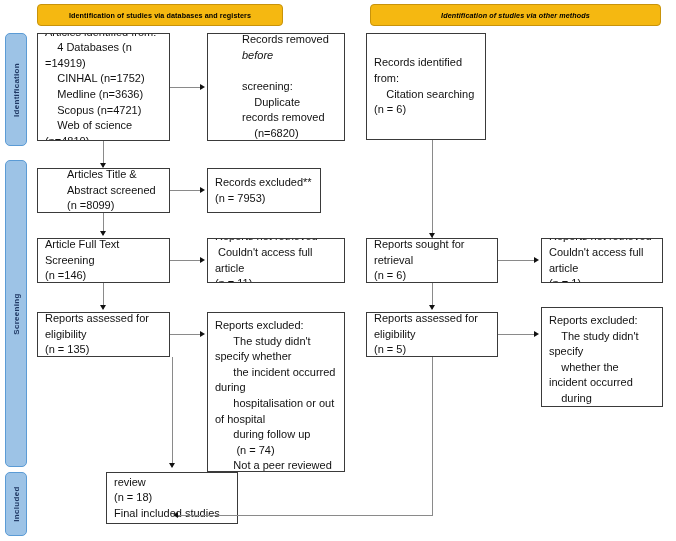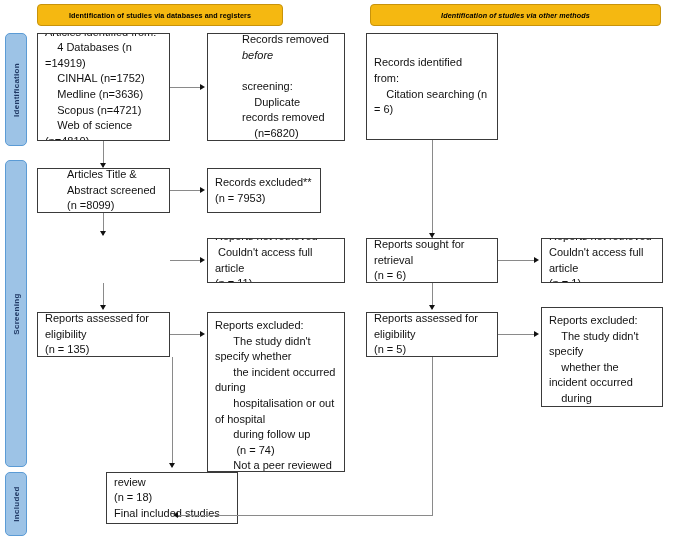--- a/index.html
+++ b/index.html
@@ -126,21 +126,21 @@
     CINHAL (n=1752)
     Medline (n=3636)
     Scopus (n=4721)
     Web of science (n=4810)</div>
 
   <div class="box vcenter" style="left:207px; top:33px; width:138px; height:108px;padding-left:34px;">Records removed <em>before</em>
 screening:
     Duplicate records removed
     (n=6820)</div>
 
-  <div class="box vcenter" style="left:366px; top:33px; width:132px; height:107px;">Records identified from:
+  <div class="box vcenter" style="left:366px; top:33px; width:120px; height:107px;">Records identified from:
     Citation searching (n = 6)</div>
 
   <div class="ln lnh" style="left:170px; top:87px; width:31px;"></div>
   <div class="arrow-r" style="left:200px; top:83.5px;"></div>
 
   <div class="ln lnv" style="left:103px; top:141px; height:26px;"></div>
   <div class="arrow-d" style="left:99.5px; top:163px;"></div>
 
   <div class="ln lnv" style="left:432px; top:140px; height:98px;"></div>
   <div class="arrow-d" style="left:428.5px; top:233px;"></div>
@@ -150,20 +150,22 @@
 
   <div class="box vcenter" style="left:207px; top:168px; width:114px; height:45px;">Records excluded**
 (n = 7953)</div>
 
   <div class="ln lnh" style="left:170px; top:190px; width:31px;"></div>
   <div class="arrow-r" style="left:200px; top:186.5px;"></div>
 
   <div class="ln lnv" style="left:103px; top:213px; height:22px;"></div>
   <div class="arrow-d" style="left:99.5px; top:231px;"></div>
 
+  <div class="box vcenter" style="left:37px; top:238px; width:133px; height:45px;">Article Full Text Screening
+(n =146)</div>
 
   <div class="box vcenter" style="left:207px; top:238px; width:138px; height:45px;">Reports not retrieved
  Couldn't access full article
 (n = 11)</div>
 
   <div class="ln lnh" style="left:170px; top:260px; width:31px;"></div>
   <div class="arrow-r" style="left:200px; top:256.5px;"></div>
 
   <div class="ln lnv" style="left:103px; top:283px; height:26px;"></div>
   <div class="arrow-d" style="left:99.5px; top:305px;"></div>

